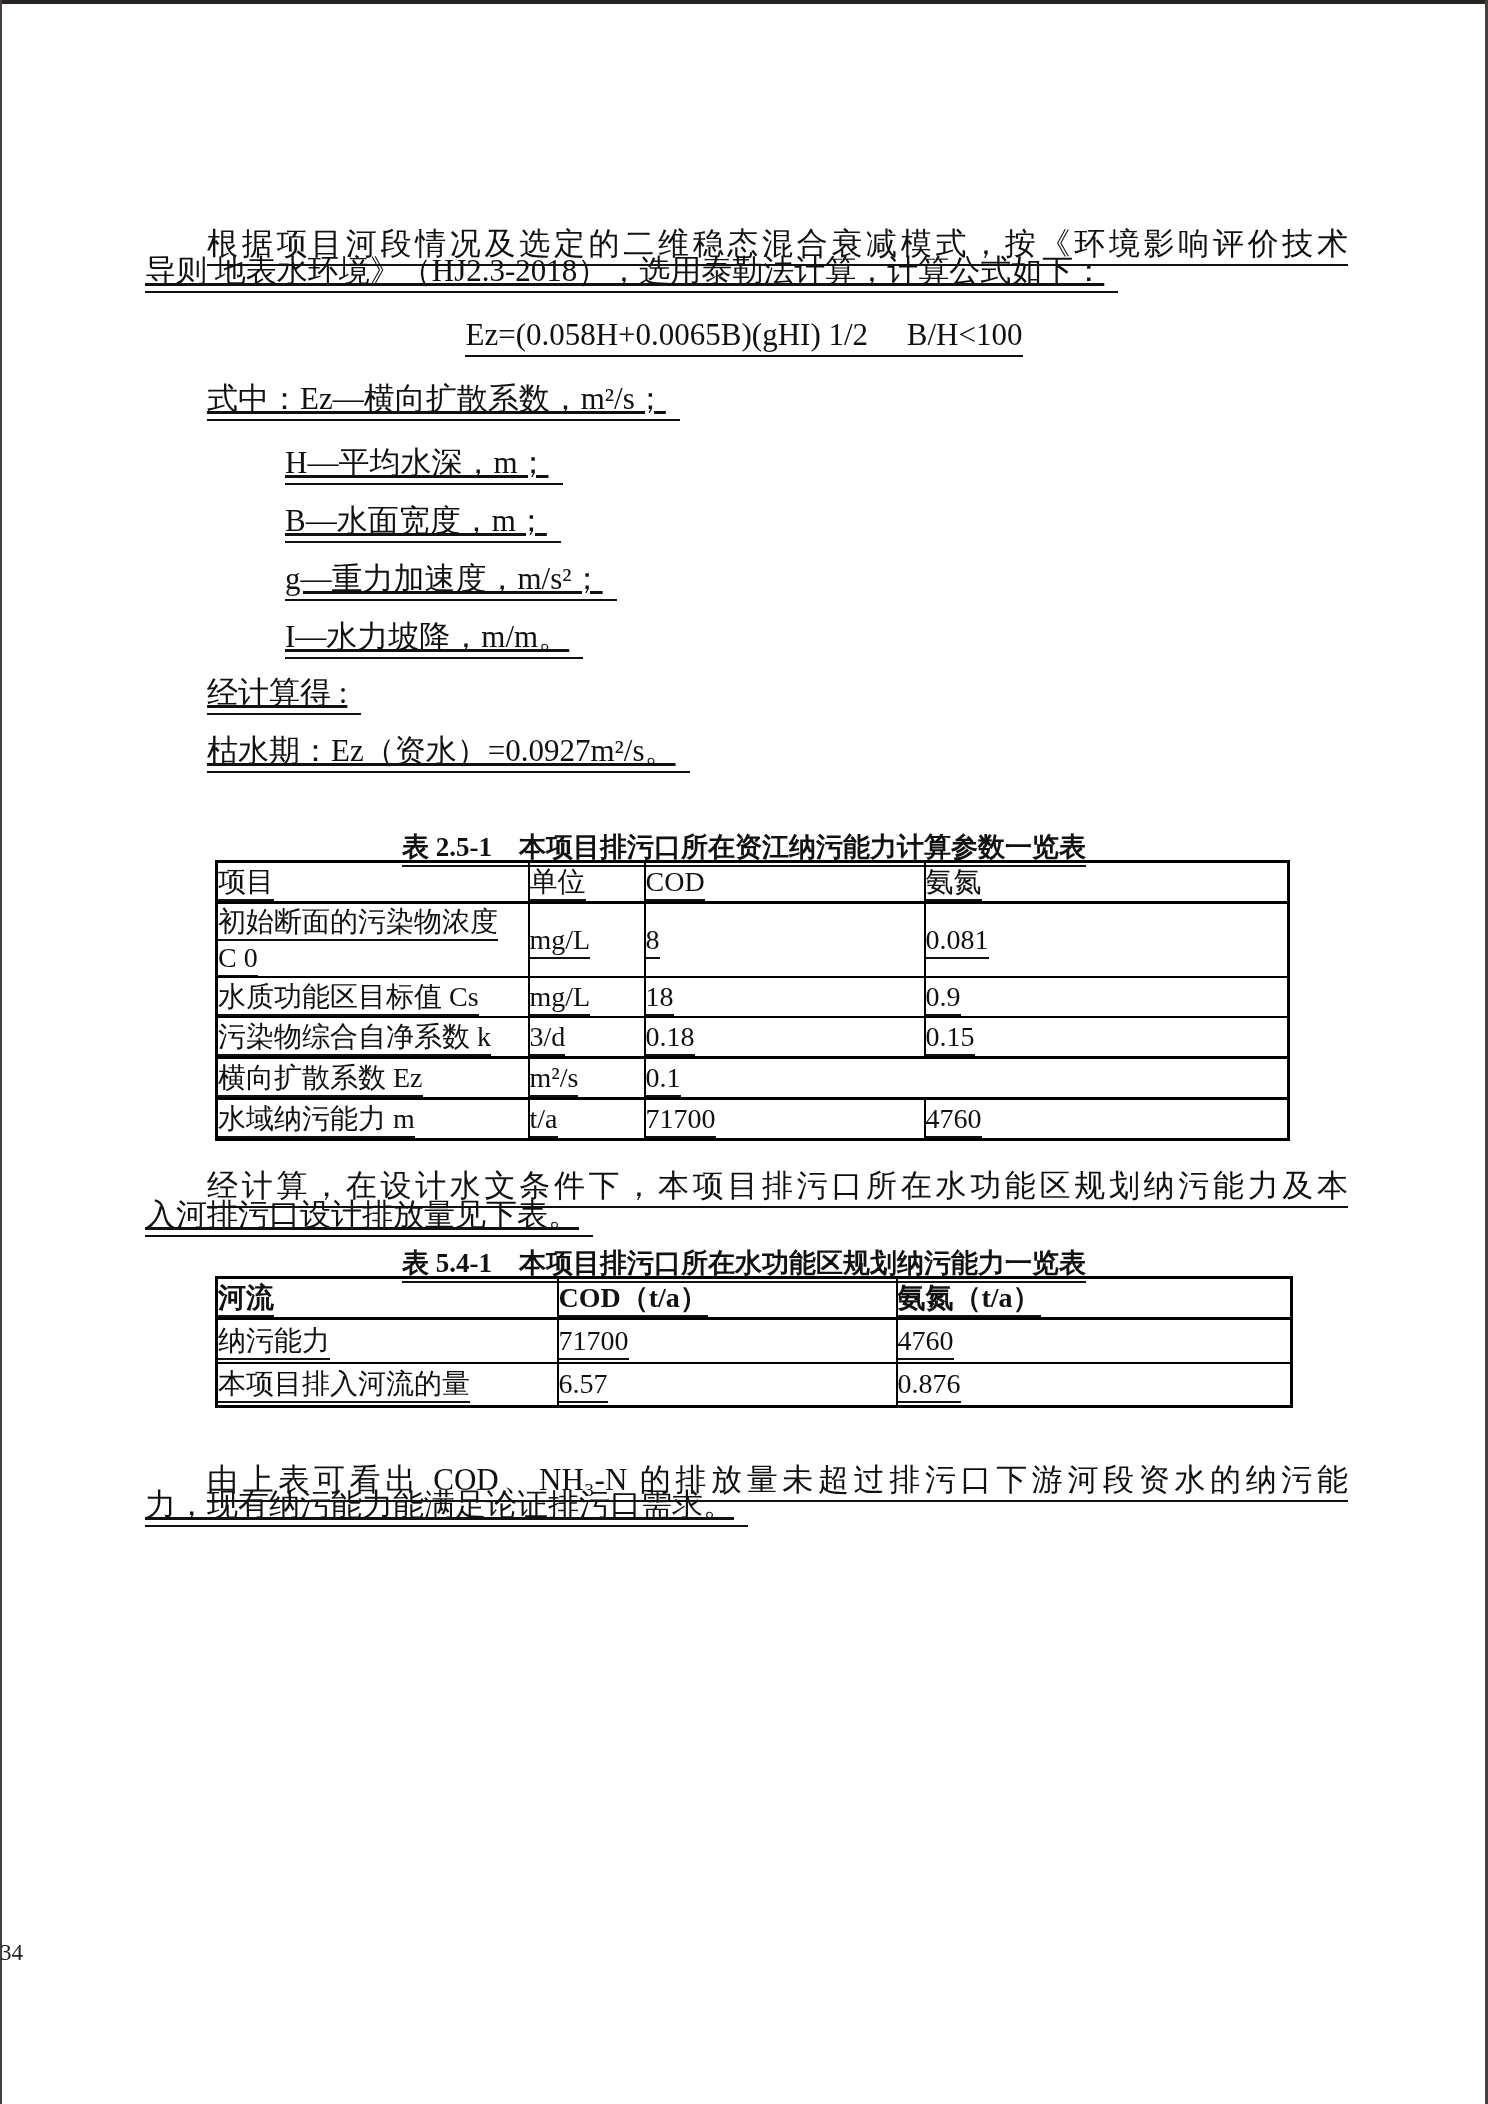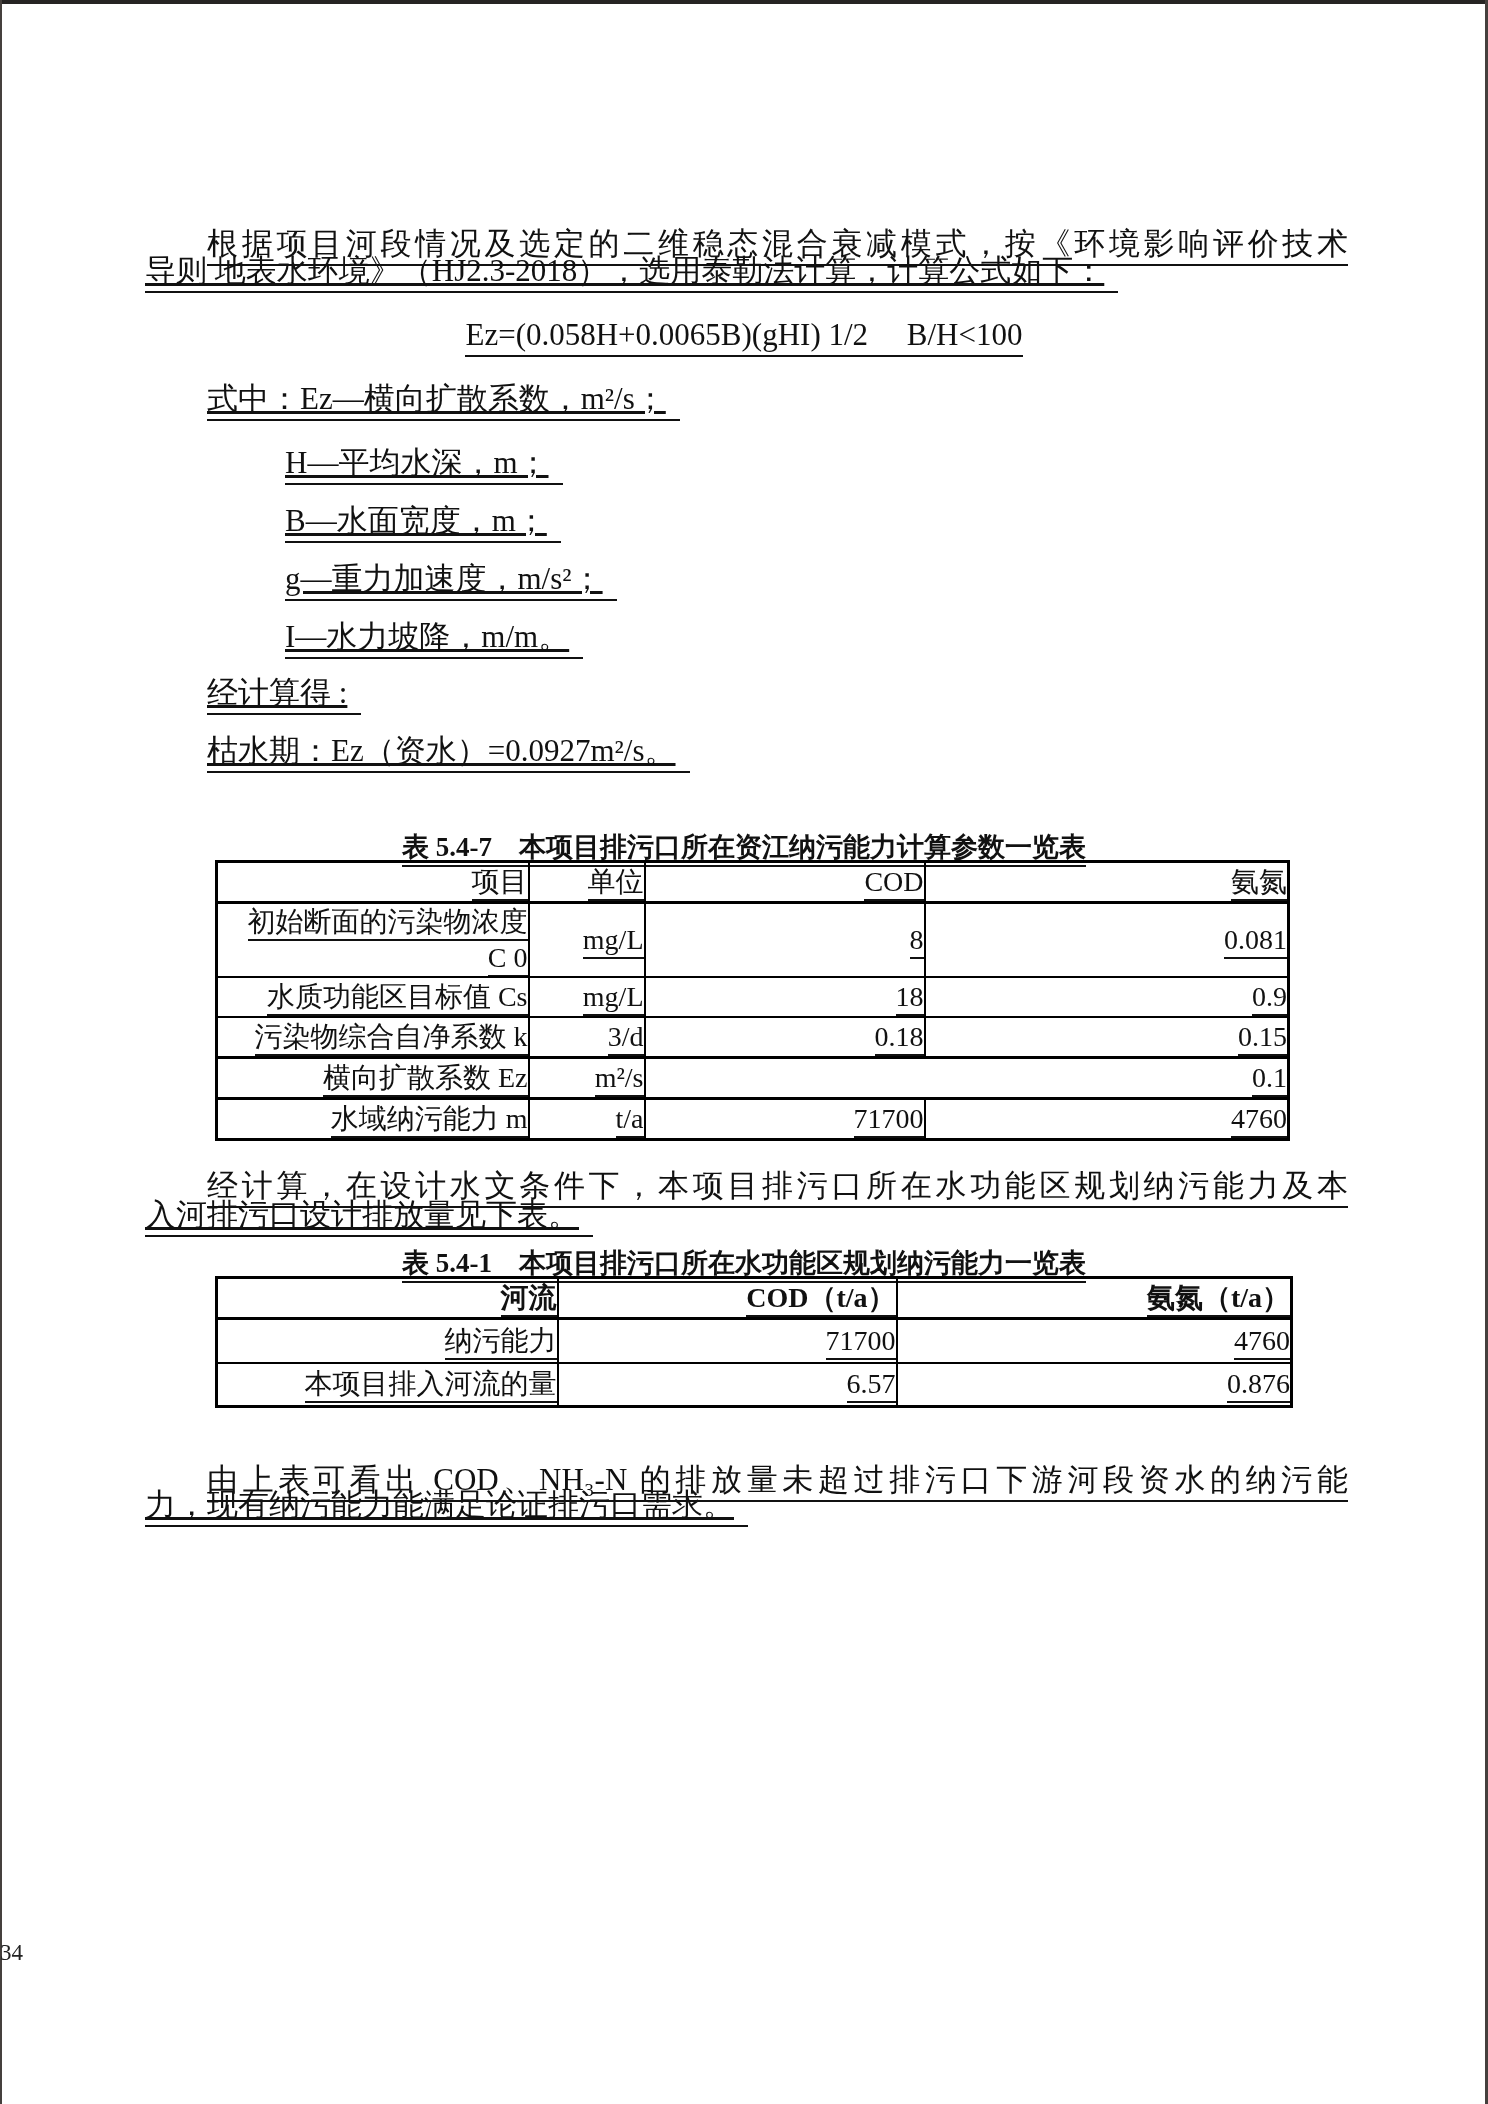--- a/index.html
+++ b/index.html
@@ -27,21 +27,21 @@
   .u{border-bottom:2px solid #111;padding-bottom:3px;}
   .tail{padding-right:14px;text-decoration:underline;}
   .ttl{font-size:27px;font-weight:bold;line-height:34px;}
 
   table{
     position:absolute;left:215px;
     border-collapse:collapse;table-layout:fixed;
     font-size:28px;color:#111;
   }
   td{
-    border:2px solid #000;text-align:right;vertical-align:middle;
+    border:2px solid #000;text-align:left;vertical-align:middle;
     padding:0;overflow:hidden;margin-top:28px;
   }
   table{border:3px solid #000;}
   tr.hdr td{border-bottom:3px solid #000;}
   tr.thick td{border-top:3px solid #000;}
   .tu{border-bottom:2px solid #111;padding-bottom:2px;}
   .cell2line div{line-height:36px;}
   .pagenum{
     position:absolute;left:0;width:1488px;
     font-size:23px;color:#222;
@@ -63,21 +63,21 @@
   <div class="line" style="top:376px;left:207px"><span class="u tail">式中：Ez—横向扩散系数，m²/s；</span></div>
   <div class="line defitem" style="top:440px"><span class="u tail">H—平均水深，m；</span></div>
   <div class="line defitem" style="top:498px"><span class="u tail">B—水面宽度，m；</span></div>
   <div class="line defitem" style="top:556px"><span class="u tail">g—重力加速度，m/s²；</span></div>
   <div class="line defitem" style="top:614px"><span class="u tail">I—水力坡降，m/m。</span></div>
 
   <div class="line" style="top:670px;left:207px"><span class="u tail">经计算得 :</span></div>
   <div class="line" style="top:728px;left:207px"><span class="u tail">枯水期：Ez（资水）=0.0927m²/s。</span></div>
 
 
-  <div class="line center ttl" style="top:830px"><span class="u">表 5.4-7　本项目排污口所在资江纳污能力计算参数一览表</span></div>
+  <div class="line center ttl" style="top:830px"><span class="u">表 2.5-1　本项目排污口所在资江纳污能力计算参数一览表</span></div>
 
   <table style="top:860px;width:1072px">
     <colgroup>
         <col style="width:312px">
         <col style="width:116px">
         <col style="width:280px">
         <col style="width:364px">
       </colgroup>
     <tbody>
         <tr class="hdr" style="height:40px">

